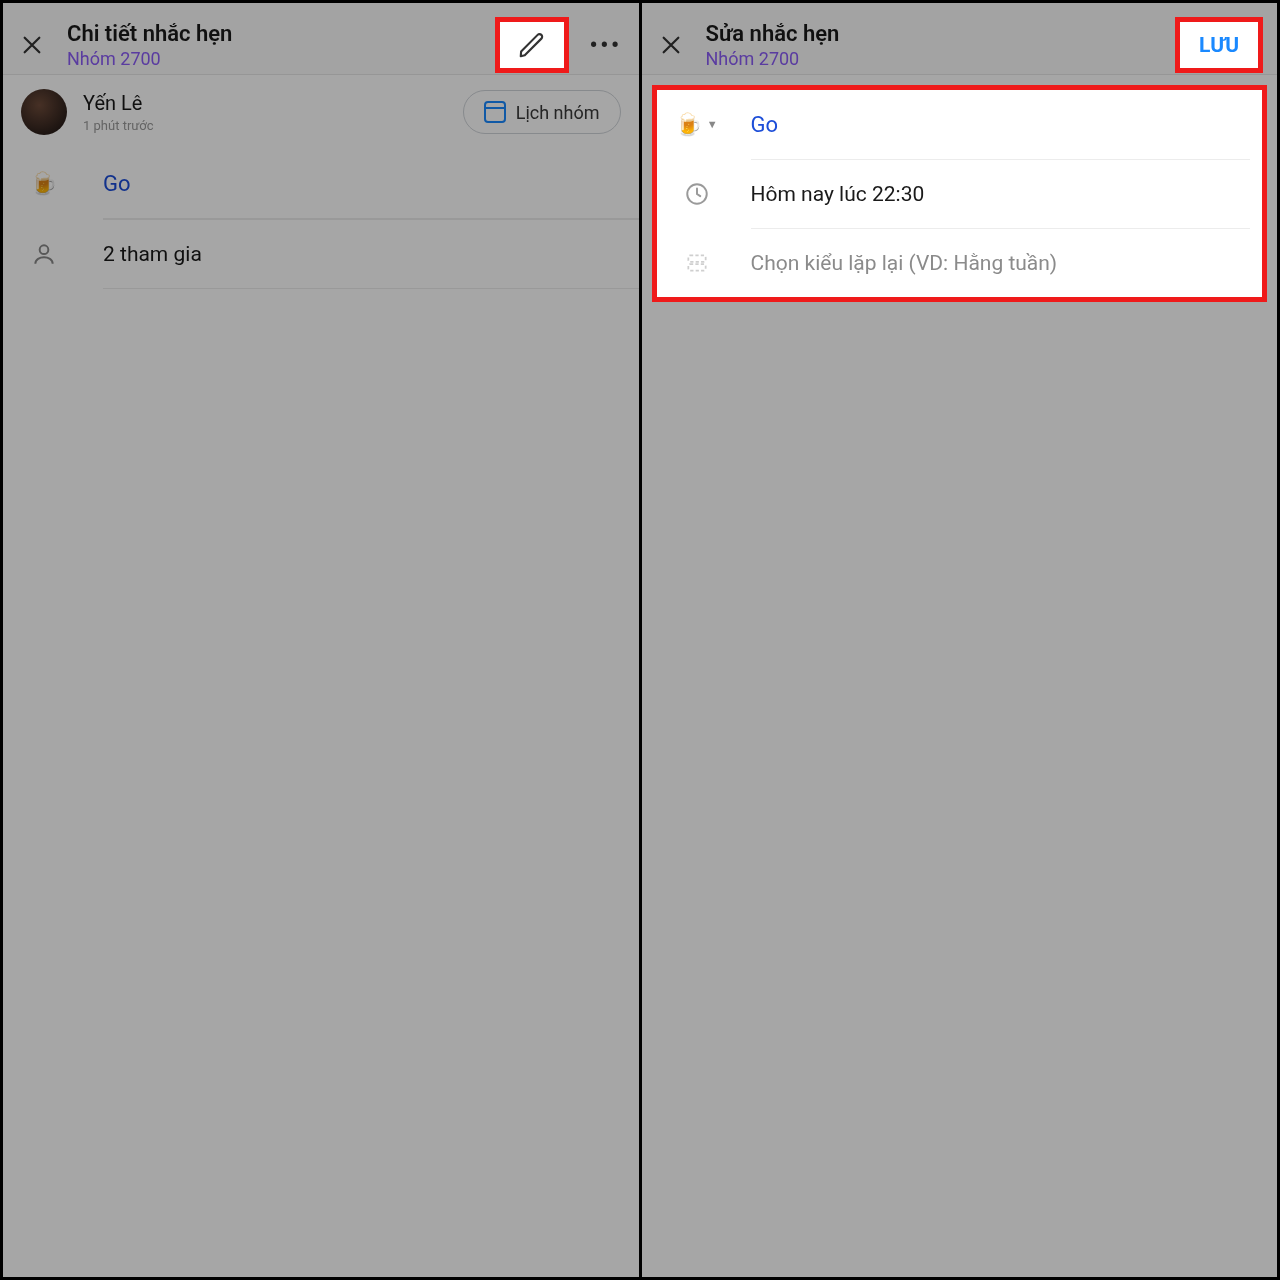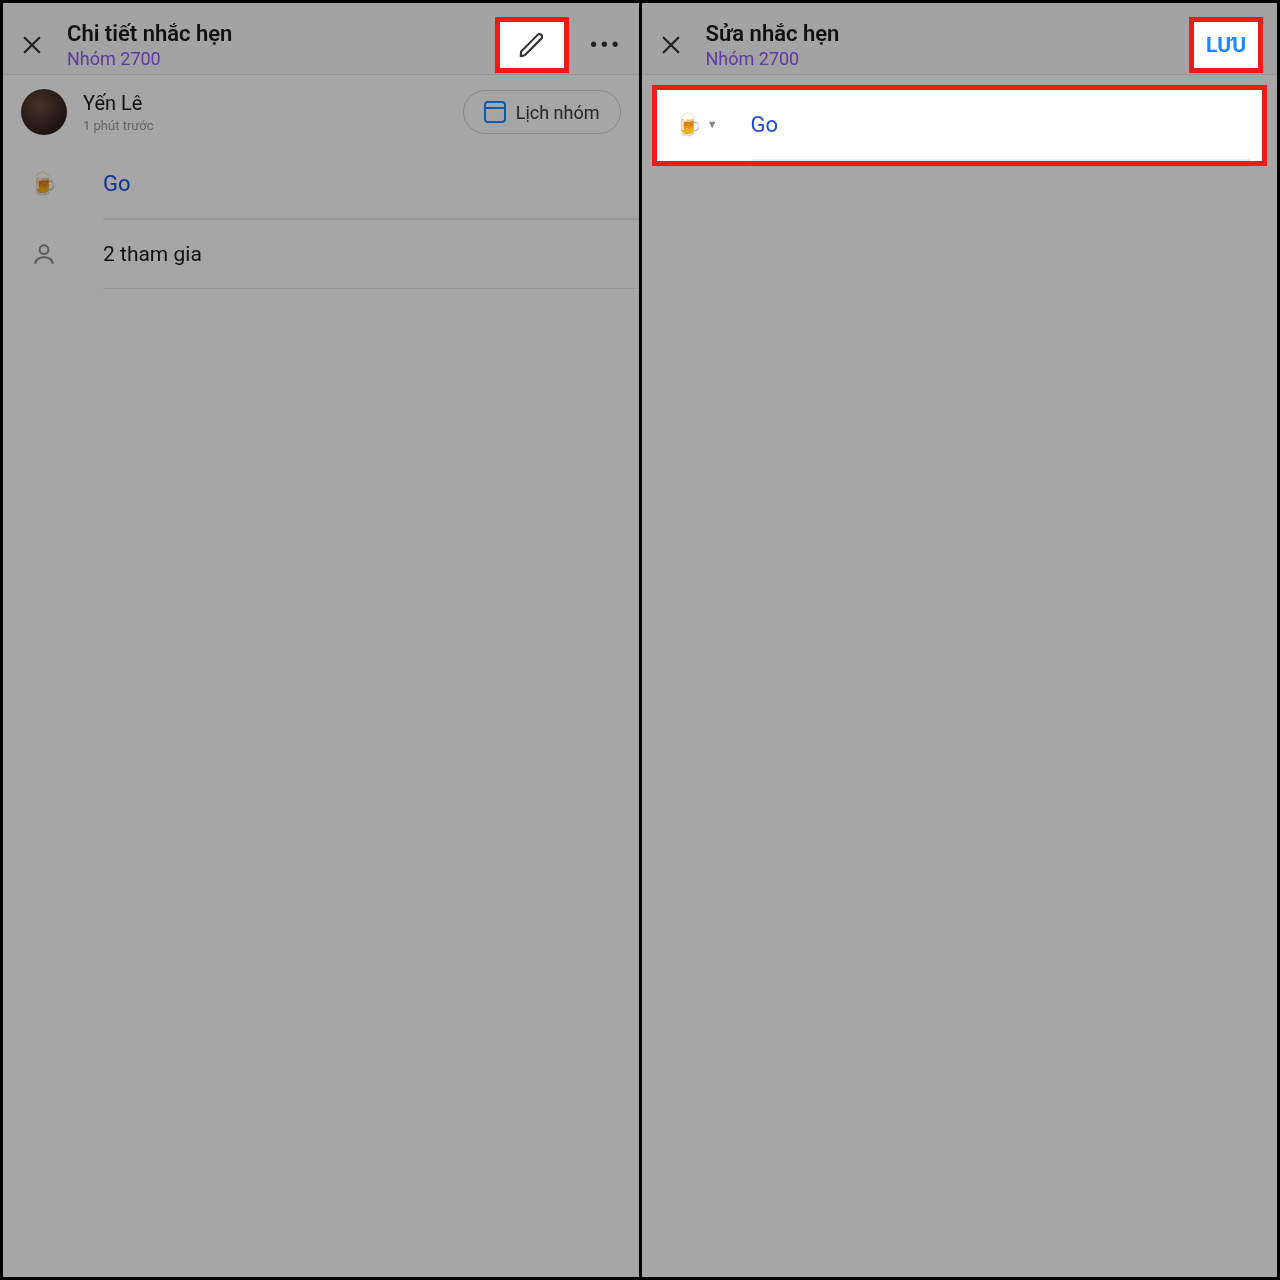--- a/index.html
+++ b/index.html
@@ -38,21 +38,21 @@
     .close-x { font-size: 26px; color: #2b2b2b; width: 28px; text-align:center; }
     .close-x svg { display:block; }
     .titles { flex: 1; }
     .title { font-size: 22px; font-weight: 600; color: #1a1a1a; }
     .subtitle { font-size: 18px; color: #8b5cf6; margin-top: 2px; }
     .edit-btn, .more-btn, .save-btn {
       display: flex; align-items: center; justify-content: center;
     }
     .edit-btn { width: 74px; height: 56px; background:#fff; position:relative; z-index:10; }
     .more-btn { width: 38px; font-size: 26px; color:#333; letter-spacing:2px; text-align:center;}
-    .save-btn { width: 74px; height: 56px; background:#fff; color:#1a89ff; font-size:21px; font-weight:700; position:relative; z-index:10;justify-content:center; }
+    .save-btn { width: 88px; height: 56px; background:#fff; color:#1a89ff; font-size:21px; font-weight:700; position:relative; z-index:10;justify-content:center; }
     .hl-red { border: 5px solid #ef1a1a; }
 
     
     .author-row {
       display:flex; align-items:center; padding: 14px 18px; gap:16px;
     }
     .avatar { width:46px; height:46px; border-radius:50%; background: radial-gradient(circle at 40% 35%, #6d4b3a, #2a1e1a 75%); }
     .author-name { font-size:20px; font-weight:400; color:#1a1a1a;}
     .author-sub { font-size:13px; color:#9a9a9a; margin-top:3px;}
     .calendar-chip {
@@ -171,16 +171,38 @@
       <div class="edit-icon">
         <span class="emoji">🍺</span>
         <span class="chevron-sm">▼</span>
       </div>
       <div class="edit-body">
           <div class="big-text">Go</div>
         </div>
     </div>
     <div class="thin-div"></div>
 
+    <div class="edit-row">
+      <div class="edit-icon">
+        <svg width="26" height="26" viewBox="0 0 24 24">
+            <circle cx="12" cy="12" r="9" fill="none" stroke="#9a9a9a" stroke-width="1.8"></circle>
+            <path d="M12 7 V12 L15 14" stroke="#9a9a9a" stroke-width="1.8" fill="none" stroke-linecap="round"></path>
+          </svg>
+      </div>
+      <div class="edit-body">
+          <div class="mid-text">Hôm nay lúc 22:30</div>
+        </div>
+    </div>
     <div class="thin-div"></div>
 
+    <div class="edit-row">
+      <div class="edit-icon">
+        <svg width="26" height="26" viewBox="0 0 24 24">
+            <rect x="4" y="5" width="16" height="6" rx="1.5" fill="none" stroke="#cfcfcf" stroke-width="1.6" stroke-dasharray="3 2"></rect>
+            <rect x="4" y="13" width="16" height="6" rx="1.5" fill="none" stroke="#cfcfcf" stroke-width="1.6" stroke-dasharray="3 2"></rect>
+          </svg>
+      </div>
+      <div class="edit-body">
+          <div class="placeholder-text">Chọn kiểu lặp lại (VD: Hằng tuần)</div>
+        </div>
+    </div>
   </div>
 </div>
 
 </body></html>

